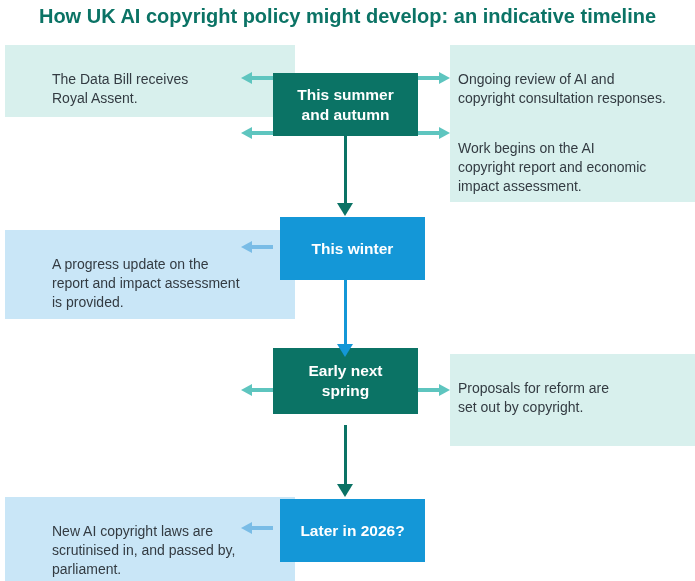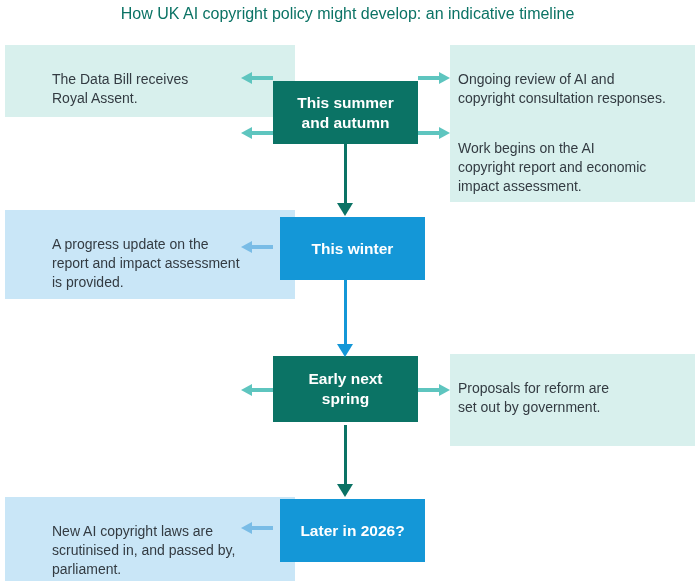--- a/index.html
+++ b/index.html
@@ -9,22 +9,22 @@
     height: 581px;
     background: #ffffff;
     font-family: "Liberation Sans", sans-serif;
     overflow: hidden;
   }
   .title {
     position: absolute;
     top: 5px; left: 0;
     width: 100%;
     text-align: center;
-    font-weight: normal;
-    font-size: 16px;
+    font-weight: bold;
+    font-size: 20px;
     color: var(--teal-dark, #0B7365);
   }
   .ebox {
     position: absolute;
     padding: 6px 8px;
     font-size: 14px;
     line-height: 19px;
     color: var(--text-dark, #333B42);
     white-space: pre-line;
     overflow: hidden;
@@ -37,21 +37,21 @@
     position: absolute;
     left: 273px; width: 145px;
     display: flex; align-items: center; justify-content: center;
     text-align: center;
     color: #ffffff;
     font-weight: bold;
     font-size: 15.5px;
     line-height: 20px;
     white-space: pre-line;
   }
-  .milestone.teal { background: var(--teal-dark, #0B7365); margin-top: 8px; }
+  .milestone.teal { background: var(--teal-dark, #0B7365); }
   .milestone.blue { background: var(--blue-main, #1497D7); margin-left: 7px; }
 
   
   .harrow { position: absolute; width: 32px; height: 12px; }
   .harrow.teal { color: var(--arrow-teal, #5EC5BF); }
   .harrow.blue { color: var(--arrow-blue, #79BCE6); }
   .harrow .stem { position: absolute; top: 4px; height: 4px; background: currentColor; }
   .harrow.to-left  .stem { left: 10px; right: 0; }
   .harrow.to-right .stem { left: 0; right: 10px; }
   .harrow .head {
@@ -92,29 +92,29 @@
   <div class="ebox cyan right-col" style="top:45px;height:60px;">
     <span>Ongoing review of AI and
 copyright consultation responses.</span>
   </div>
   <div class="ebox cyan right-col" style="top:114px;height:76px;">
     <span>Work begins on the AI
 copyright report and economic
 impact assessment.</span>
   </div>
 
-  <div class="ebox lblue left-col" style="top:210px;height:77px;">
+  <div class="ebox lblue left-col" style="top:230px;height:77px;">
     <span>A progress update on the
 report and impact assessment
 is provided.</span>
   </div>
 
   <div class="ebox cyan right-col" style="top:354px;height:80px;">
     <span>Proposals for reform are
-set out by government.</span>
+set out by copyright.</span>
   </div>
 
   <div class="ebox lblue left-col" style="top:497px;height:76px;">
     <span>New AI copyright laws are
 scrutinised in, and passed by,
 parliament.</span>
   </div>
 
   <div class="milestone teal" style="top:73px;height:63px;">
     <span>This summer

